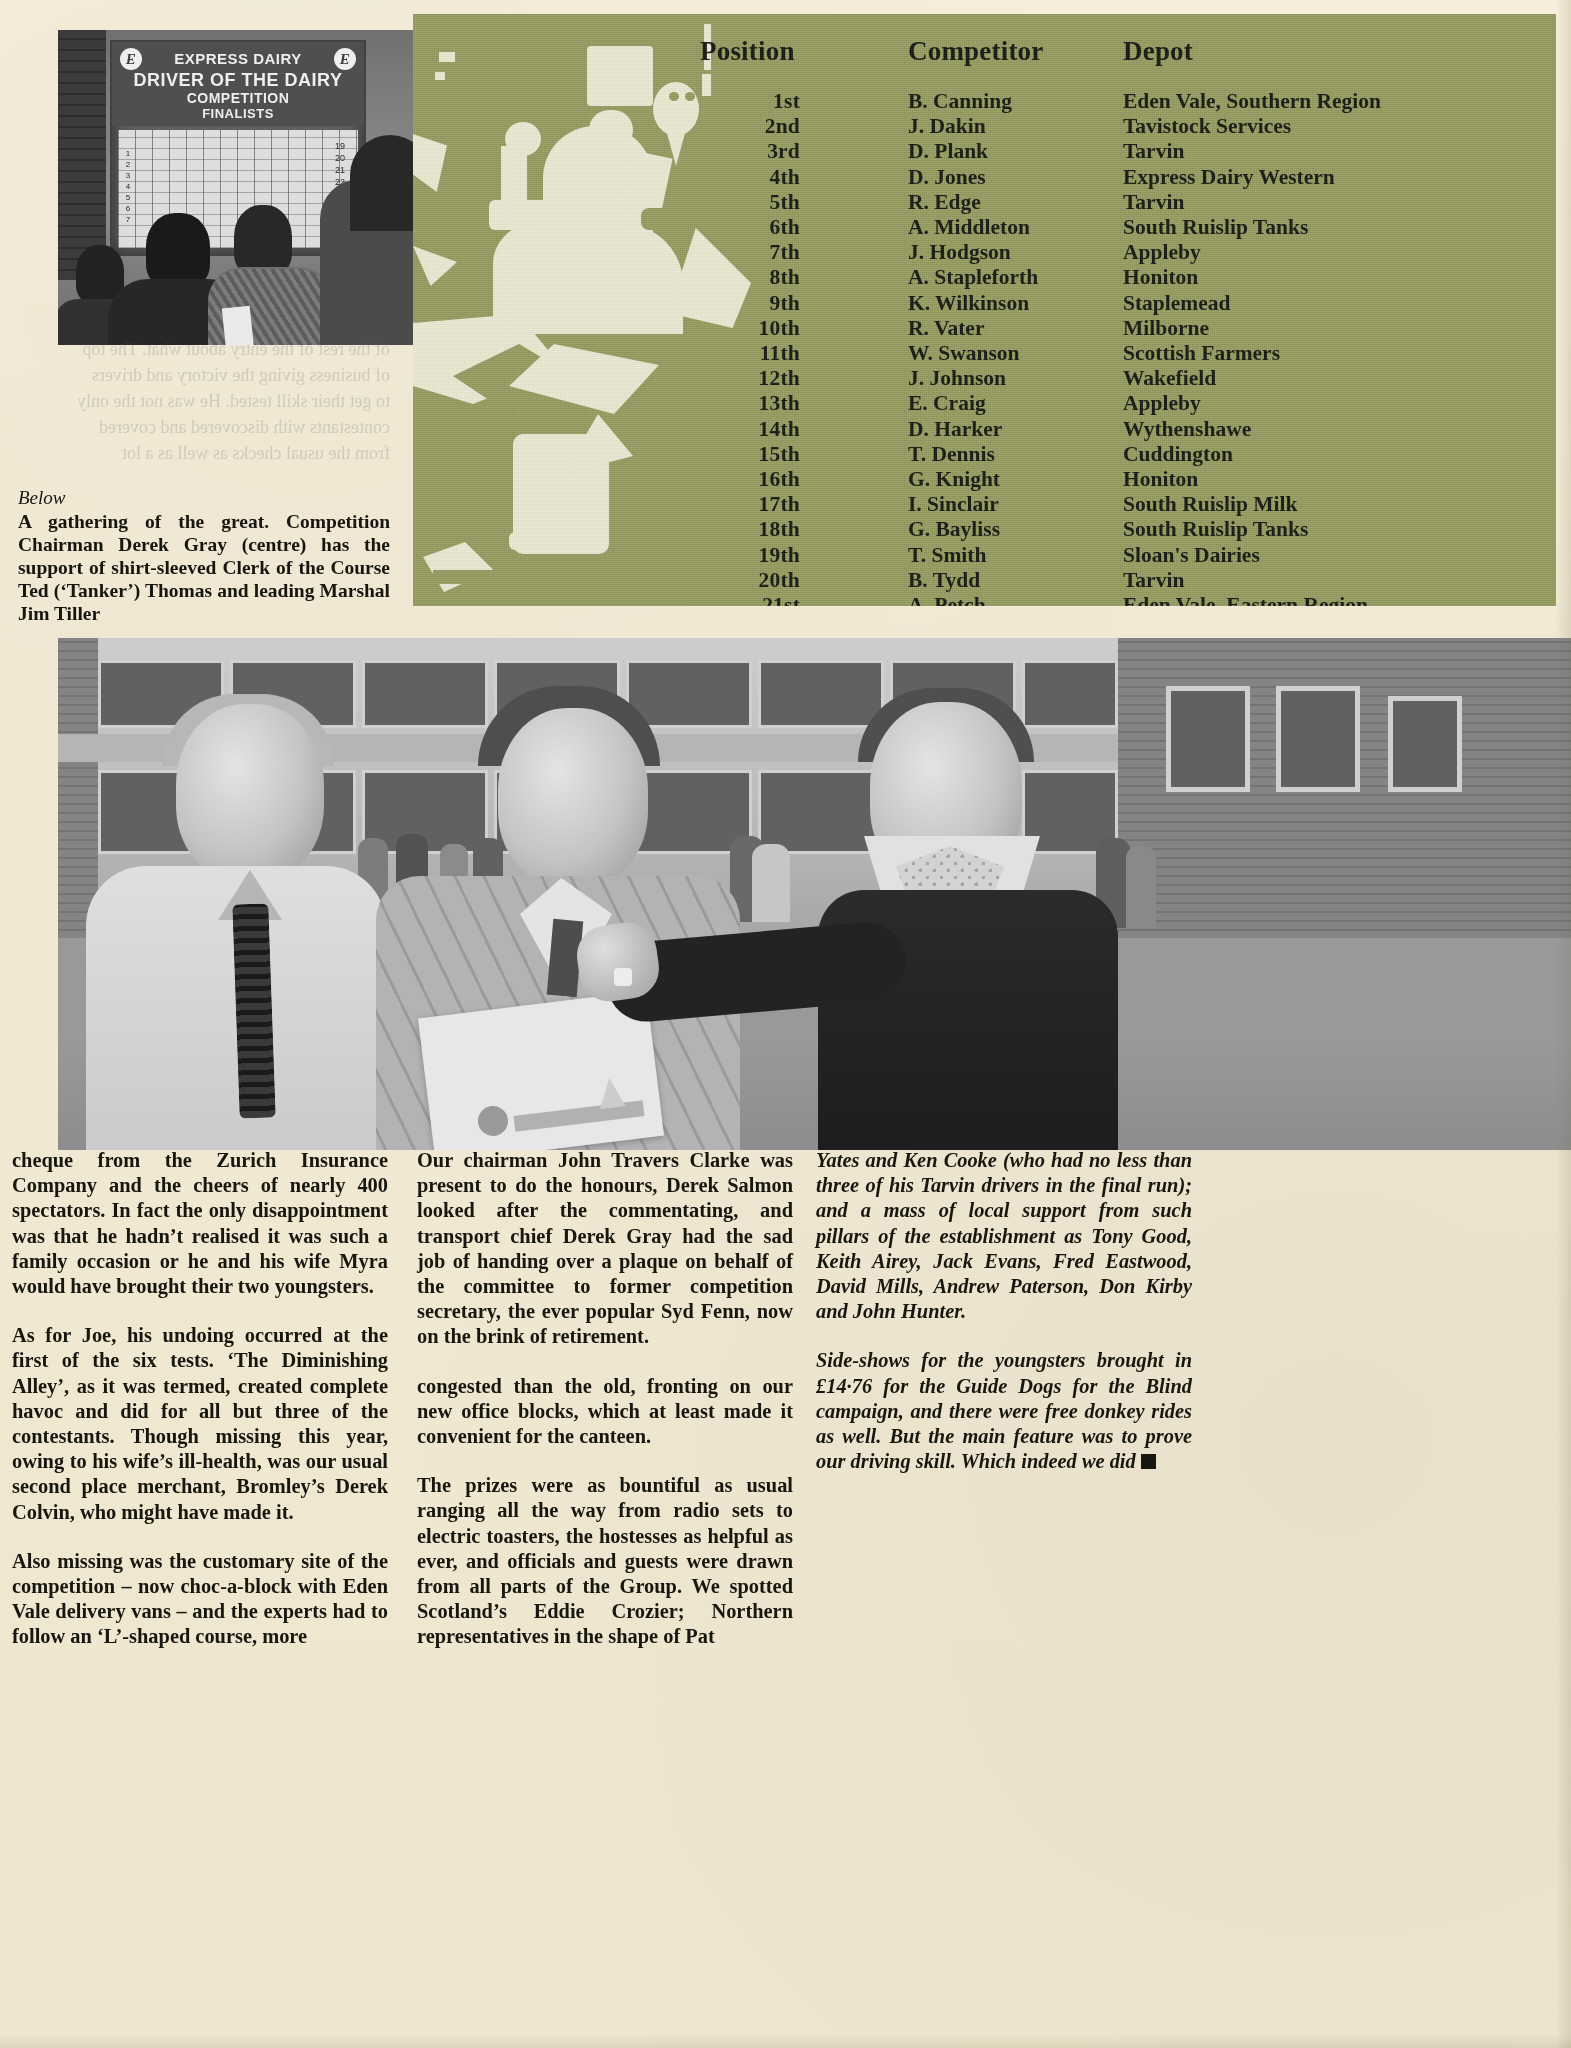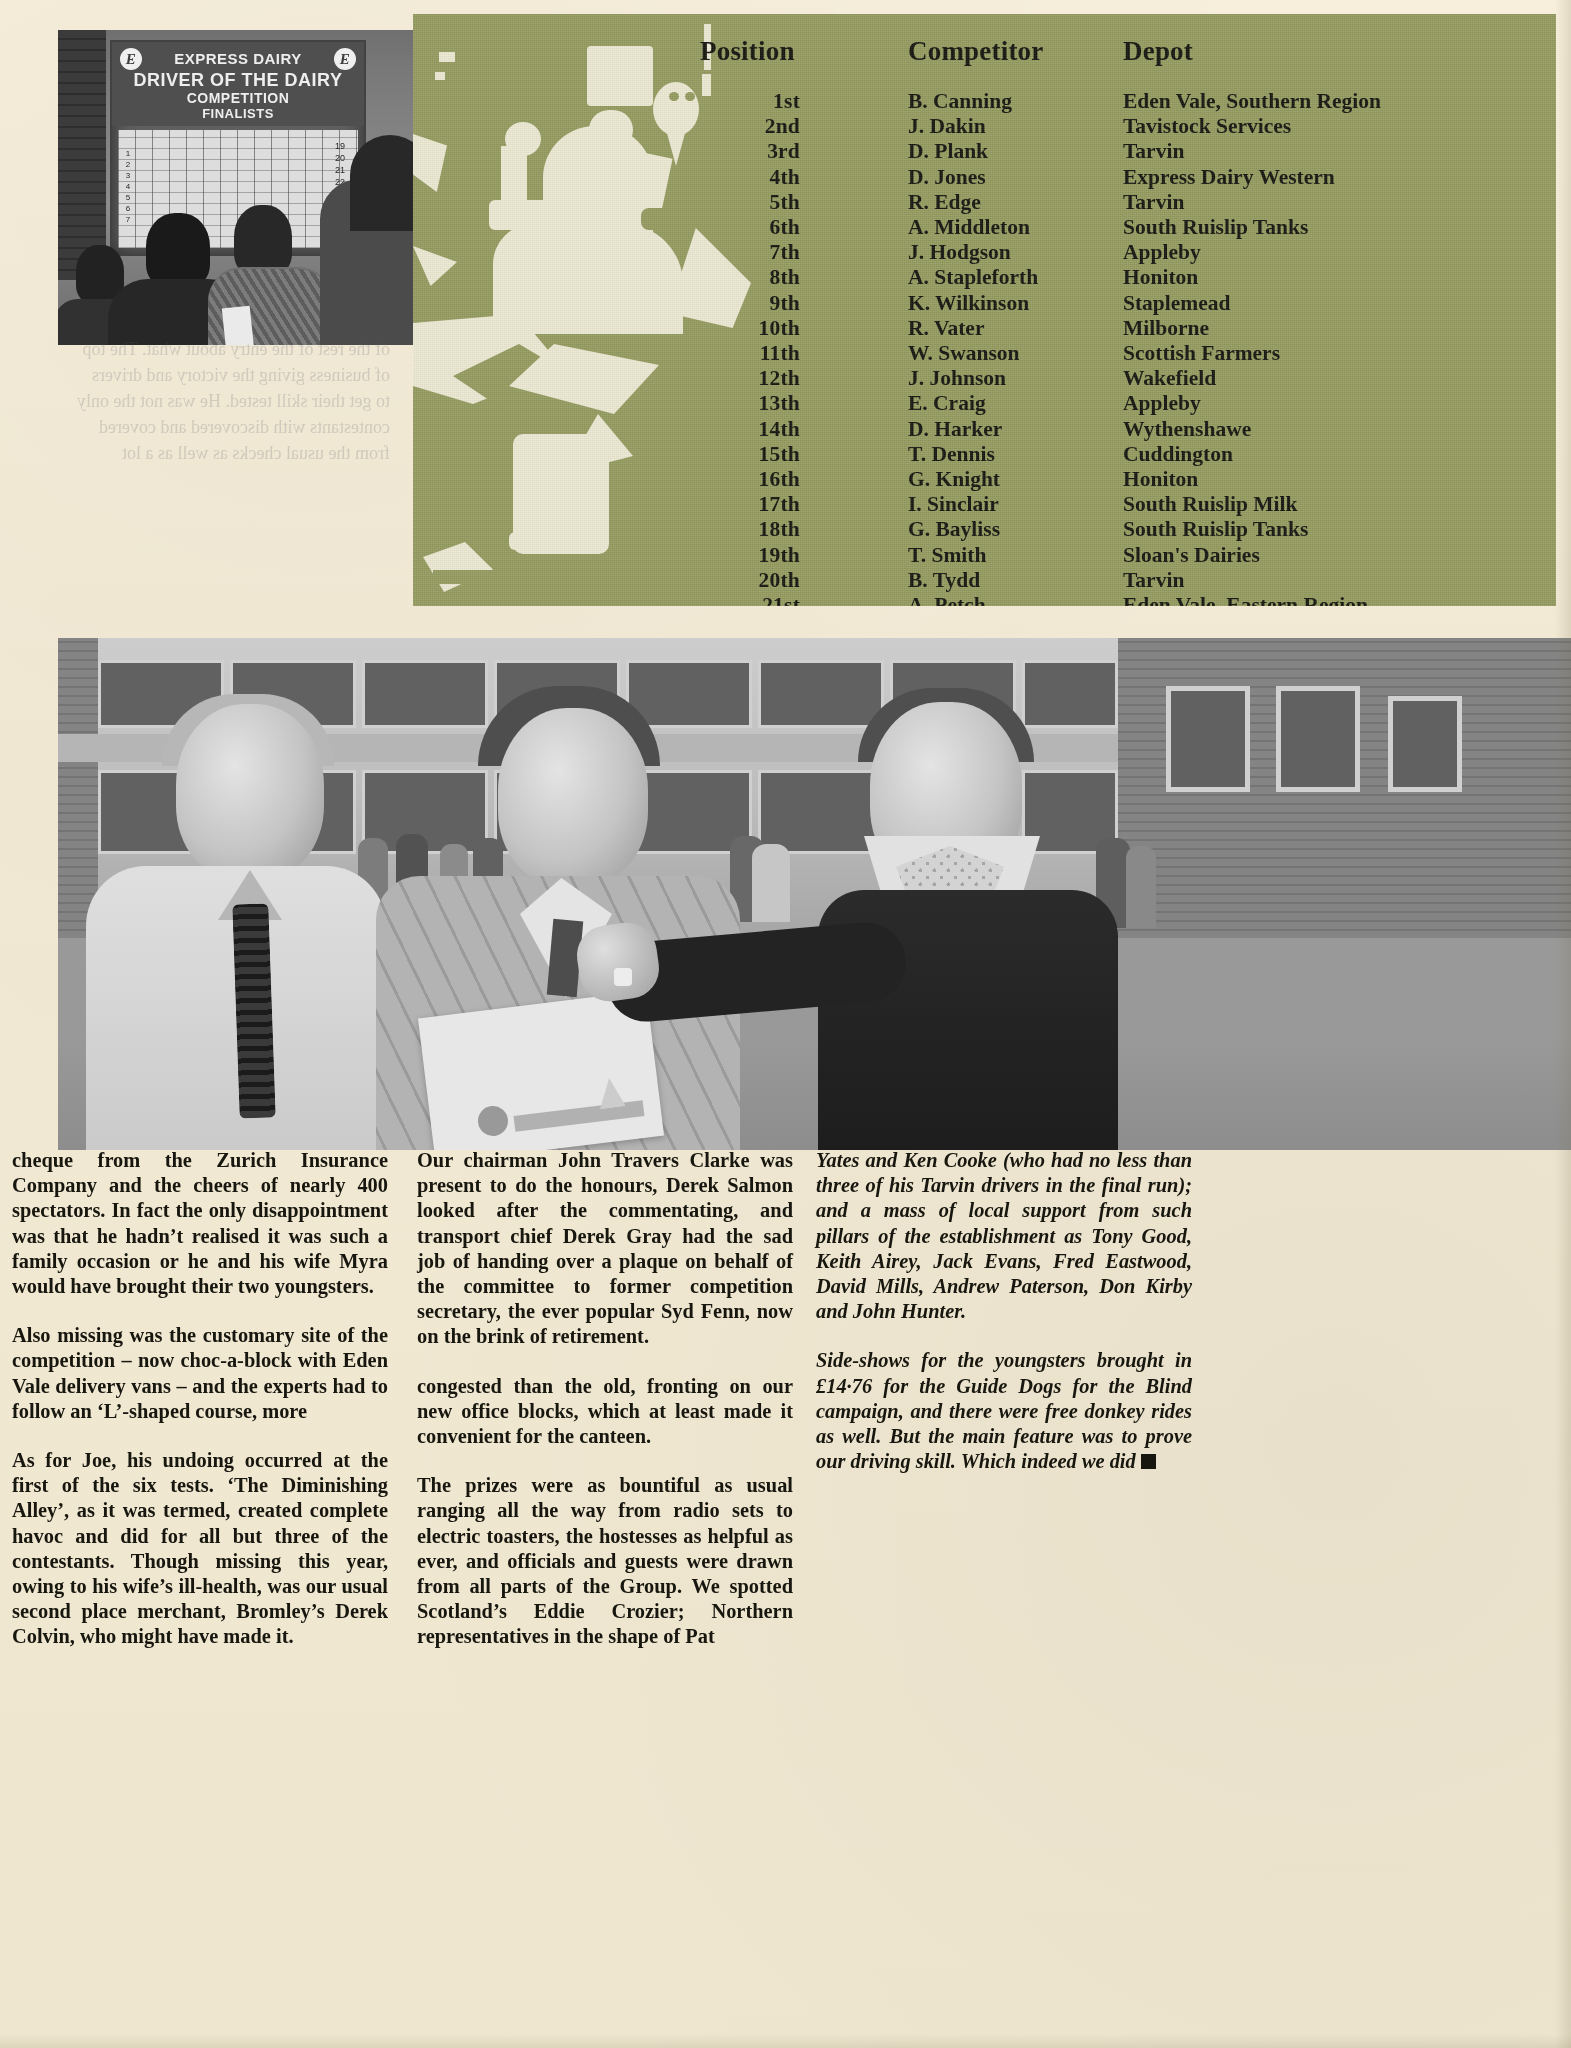--- a/index.html
+++ b/index.html
@@ -424,20 +424,24 @@
             <div class="c-pos">21st</div>
             <div class="c-name">A. Petch</div>
             <div class="c-depot">Eden Vale, Eastern Region</div>
           </div>
         </div>
     </div>
 
     <div class="halftone"></div>
   </section>
 
+  <figcaption id="caption-below">
+    <span class="ital">Below</span>
+    <span>A gathering of the great. Competition Chairman Derek Gray (centre) has the support of shirt-sleeved Clerk of the Course Ted (‘Tanker’) Thomas and leading Marshal Jim Tiller</span>
+  </figcaption>
 
   <figure id="photo-group">
     <div class="bldg"></div>
     <div class="bldg-brick" style="left:1060px;width:478px;"></div>
     <div class="bldg-brick" style="left:0px;width:40px;"></div>
 
     <div class="win" style="left:40px;top:22px;width:120px;height:62px;"></div>
     <div class="win" style="left:172px;top:22px;width:120px;height:62px;"></div>
     <div class="win" style="left:304px;top:22px;width:120px;height:62px;"></div>
     <div class="win" style="left:436px;top:22px;width:120px;height:62px;"></div>
@@ -500,22 +504,22 @@
       <div class="torso" style="left:760px;top:252px;width:300px;height:266px;background:linear-gradient(180deg,#2c2c24 0%,#1d1d17 100%);border-radius:46px 46px 0 0;"></div>
 
       <div style="position:absolute;left:548px;top:294px;width:300px;height:80px;background:#24241d;border-radius:40px;transform:rotate(-5deg);"></div>
       <div style="position:absolute;left:520px;top:286px;width:80px;height:76px;border-radius:30px;background:radial-gradient(ellipse at 35% 30%,#e3dfd3,#a6a093);transform:rotate(-8deg);"></div>
       <div style="position:absolute;left:556px;top:330px;width:18px;height:18px;border-radius:4px;background:#f0eee1;"></div>
     </div>
   </figure>
 
   <div class="col" id="col-1">
       <p>cheque from the Zurich Insurance Company and the cheers of nearly 400 spectators. In fact the only disappointment was that he hadn’t realised it was such a family occasion or he and his wife Myra would have brought their two youngsters.</p>
+      <p>As for Joe, his undoing occurred at the first of the six tests. ‘The Diminishing Alley’, as it was termed, created complete havoc and did for all but three of the contestants. Though missing this year, owing to his wife’s ill-health, was our usual second place merchant, Bromley’s Derek Colvin, who might have made it.</p>
       <p>Also missing was the customary site of the competition – now choc-a-block with Eden Vale delivery vans – and the experts had to follow an ‘L’-shaped course, more</p>
-      <p>As for Joe, his undoing occurred at the first of the six tests. ‘The Diminishing Alley’, as it was termed, created complete havoc and did for all but three of the contestants. Though missing this year, owing to his wife’s ill-health, was our usual second place merchant, Bromley’s Derek Colvin, who might have made it.</p>
     </div>
   <div class="col" id="col-2">
       <p>Our chairman John Travers Clarke was present to do the honours, Derek Salmon looked after the commentating, and transport chief Derek Gray had the sad job of handing over a plaque on behalf of the committee to former competition secretary, the ever popular Syd Fenn, now on the brink of retirement.</p>
       <p>congested than the old, fronting on our new office blocks, which at least made it convenient for the canteen.</p>
       <p>The prizes were as bountiful as usual ranging all the way from radio sets to electric toasters, the hostesses as helpful as ever, and officials and guests were drawn from all parts of the Group. We spotted Scotland’s Eddie Crozier; Northern representatives in the shape of Pat</p>
     </div>
   <div class="col" id="col-3">
       <p>Yates and Ken Cooke (who had no less than three of his Tarvin drivers in the final run); and a mass of local support from such pillars of the establishment as Tony Good, Keith Airey, Jack Evans, Fred Eastwood, David Mills, Andrew Paterson, Don Kirby and John Hunter.</p>
       <p>Side-shows for the youngsters brought in £14·76 for the Guide Dogs for the Blind campaign, and there were free donkey rides as well. But the main feature was to prove our driving skill. Which indeed we did<span class="endmark"></span></p>
     </div>

